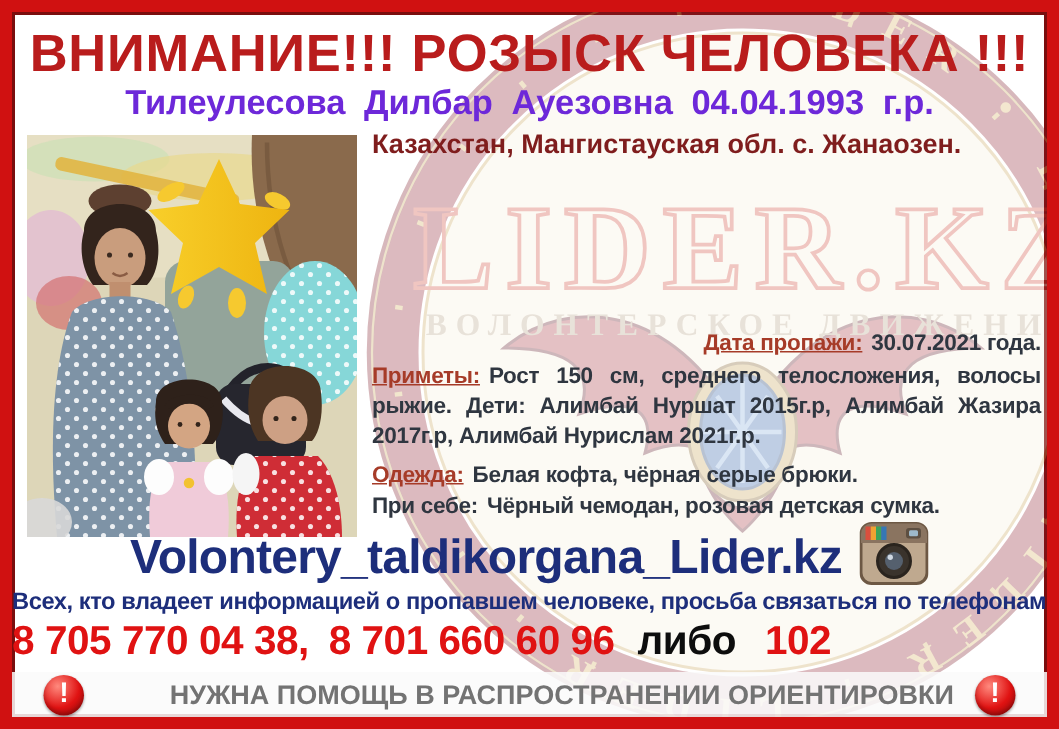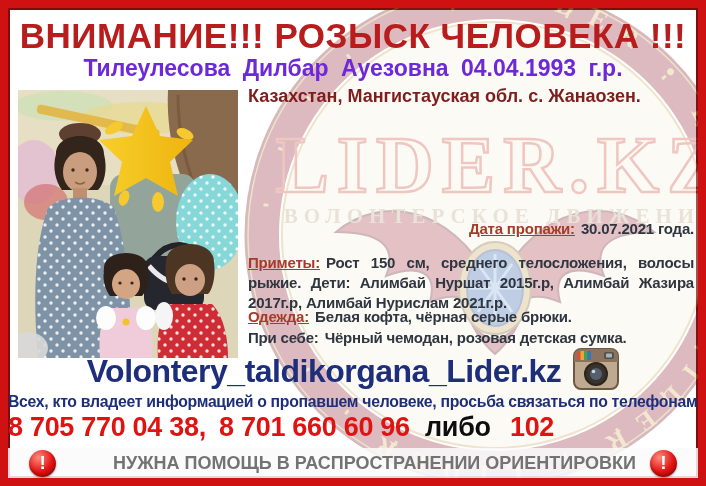--- a/index.html
+++ b/index.html
@@ -14,21 +14,21 @@
   .watermark{position:absolute; left:232px; top:-28px; width:510px; height:510px; opacity:.30; pointer-events:none;}
   .watermark text{font-family:"Liberation Serif",serif;}
   .title{top:8px; left:0; width:100%; text-align:center; font-size:35px; color:#b91c1c; letter-spacing:.5px; white-space:nowrap;}
   .name-line{top:47px; left:0; width:100%; text-align:center; font-size:23px; color:#6d28d9; word-spacing:6px; white-space:nowrap;}
   .photo{left:10px; top:82px; width:220px; height:268px; background:#ddd6b8;}
   .rcol{left:240px; width:446px; color:#2f3640;}
   .loc{top:78px; font-size:18px; color:#7f1d1d;}
   .desc{top:106px; font-size:15px; line-height:20px; text-align:justify; letter-spacing:-.2px;}
   .pline{font-size:15px; line-height:20px; letter-spacing:-.2px;}
   .date-line{top:196px;text-align:right;}
-  .signs-line{top:230px; text-align:justify;}
+  .signs-line{top:218px; text-align:justify;}
   .clothes-line{top:284px;}
   .belong-line{top:305px;}
   .lbl{color:#a63b28; text-decoration:underline; margin-right:6px;}
   .lbl-dark{margin-right:6px;}
   .social-row{top:340px; left:0; width:100%; display:flex; align-items:center; justify-content:center; gap:12px;}
   .social-handle{font-size:32px; color:#1d2e7b; letter-spacing:-.5px; white-space:nowrap;}
   .contact-note{top:385px; left:0; width:100%; text-align:center; font-size:15.8px; color:#1d2e7b; letter-spacing:-.3px; white-space:nowrap;}
   .phones{top:404px; left:0; width:100%; font-size:27px; color:#e01212; letter-spacing:-.3px; white-space:nowrap;}
   .phones .or{color:#0d0d0d; margin:0 8px;}
   .phones .p2{margin-left:6px;}

